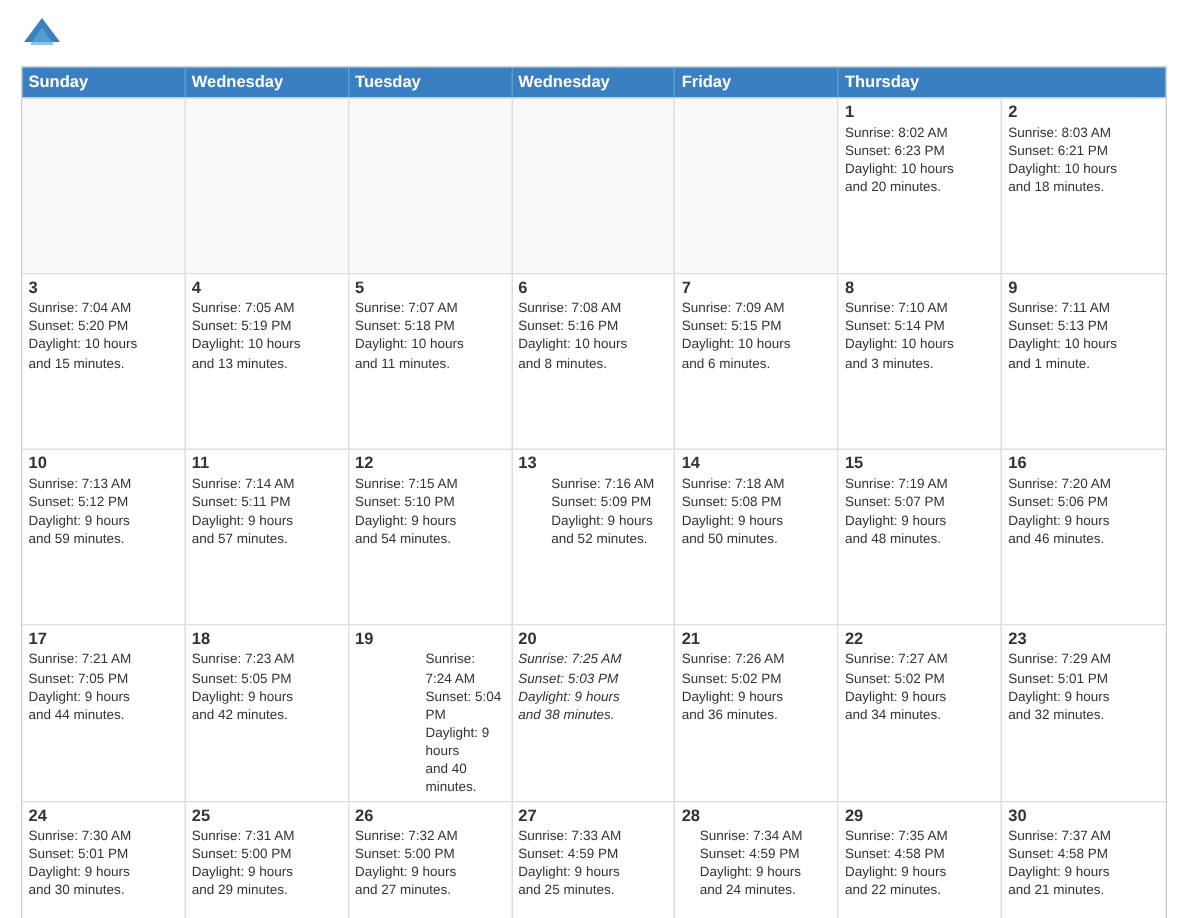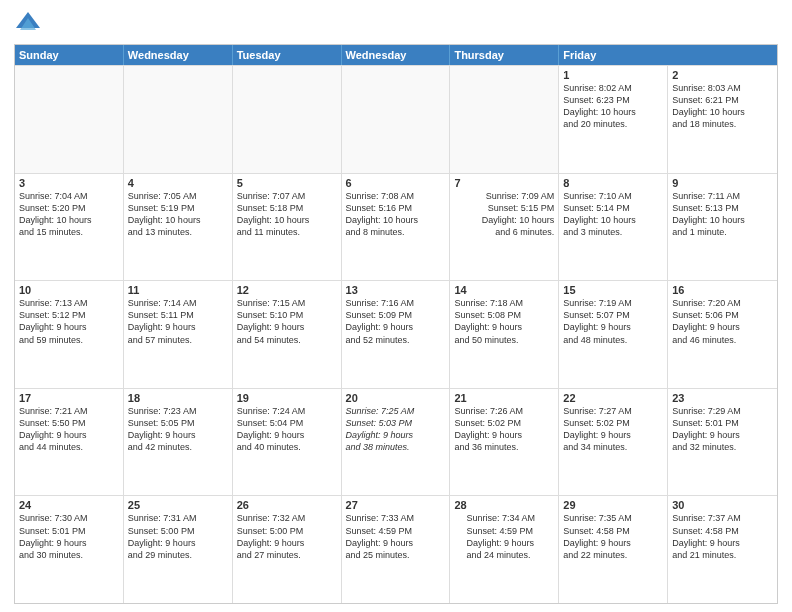--- a/index.html
+++ b/index.html
@@ -132,22 +132,22 @@
       <div class="location-title"></div>
     </div>
   </div>
 
   <div class="calendar">
     <div class="cal-header">
     <div class="cal-header-cell">Sunday</div>
         <div class="cal-header-cell">Wednesday</div>
         <div class="cal-header-cell">Tuesday</div>
         <div class="cal-header-cell">Wednesday</div>
+        <div class="cal-header-cell">Friday</div>
         <div class="cal-header-cell">Thursday</div>
-        <div class="cal-header-cell">Friday</div>
       </div>
     <div class="cal-body">
     <div class="cal-row">
           <div class="cal-cell empty"></div>
           <div class="cal-cell empty"></div>
           <div class="cal-cell empty"></div>
           <div class="cal-cell empty"></div>
           <div class="cal-cell empty"></div>
           <div class="cal-cell">
             <div class="day-num">1</div>
@@ -188,21 +188,21 @@
           </div>
           <div class="cal-cell">
             <div class="day-num">6</div>
             <div class="cell-text" style="white-space: pre-line;">Sunrise: 7:08 AM
 Sunset: 5:16 PM
 Daylight: 10 hours
 and 8 minutes.</div>
           </div>
           <div class="cal-cell">
             <div class="day-num">7</div>
-            <div class="cell-text" style="white-space: pre-line; text-align: right;">Sunrise: 7:09 AM
+            <div class="cell-text" style="white-space: pre-line;">Sunrise: 7:09 AM
 Sunset: 5:15 PM
 Daylight: 10 hours
 and 6 minutes.</div>
           </div>
           <div class="cal-cell">
             <div class="day-num">8</div>
             <div class="cell-text" style="white-space: pre-line;">Sunrise: 7:10 AM
 Sunset: 5:14 PM
 Daylight: 10 hours
 and 3 minutes.</div>
@@ -232,21 +232,21 @@
           </div>
           <div class="cal-cell">
             <div class="day-num">12</div>
             <div class="cell-text" style="white-space: pre-line;">Sunrise: 7:15 AM
 Sunset: 5:10 PM
 Daylight: 9 hours
 and 54 minutes.</div>
           </div>
           <div class="cal-cell">
             <div class="day-num">13</div>
-            <div class="cell-text" style="white-space: pre-line;">Sunrise: 7:16 AM
+            <div class="cell-text" style="white-space: pre-line; margin-left: 22px;">Sunrise: 7:16 AM
 Sunset: 5:09 PM
 Daylight: 9 hours
 and 52 minutes.</div>
           </div>
           <div class="cal-cell">
             <div class="day-num">14</div>
             <div class="cell-text" style="white-space: pre-line;">Sunrise: 7:18 AM
 Sunset: 5:08 PM
 Daylight: 9 hours
 and 50 minutes.</div>
@@ -263,34 +263,34 @@
             <div class="cell-text" style="white-space: pre-line;">Sunrise: 7:20 AM
 Sunset: 5:06 PM
 Daylight: 9 hours
 and 46 minutes.</div>
           </div>
         </div>
         <div class="cal-row">
           <div class="cal-cell">
             <div class="day-num">17</div>
             <div class="cell-text" style="white-space: pre-line;">Sunrise: 7:21 AM
-Sunset: 5:50 PM
+Sunset: 7:05 PM
 Daylight: 9 hours
 and 44 minutes.</div>
           </div>
           <div class="cal-cell">
             <div class="day-num">18</div>
             <div class="cell-text" style="white-space: pre-line;">Sunrise: 7:23 AM
 Sunset: 5:05 PM
 Daylight: 9 hours
 and 42 minutes.</div>
           </div>
           <div class="cal-cell">
             <div class="day-num">19</div>
-            <div class="cell-text" style="white-space: pre-line;">Sunrise: 7:24 AM
+            <div class="cell-text" style="white-space: pre-line; margin-left: 47px;">Sunrise: 7:24 AM
 Sunset: 5:04 PM
 Daylight: 9 hours
 and 40 minutes.</div>
           </div>
           <div class="cal-cell">
             <div class="day-num">20</div>
             <div class="cell-text" style="white-space: pre-line; font-style: italic;">Sunrise: 7:25 AM
 Sunset: 5:03 PM
 Daylight: 9 hours
 and 38 minutes.</div>

